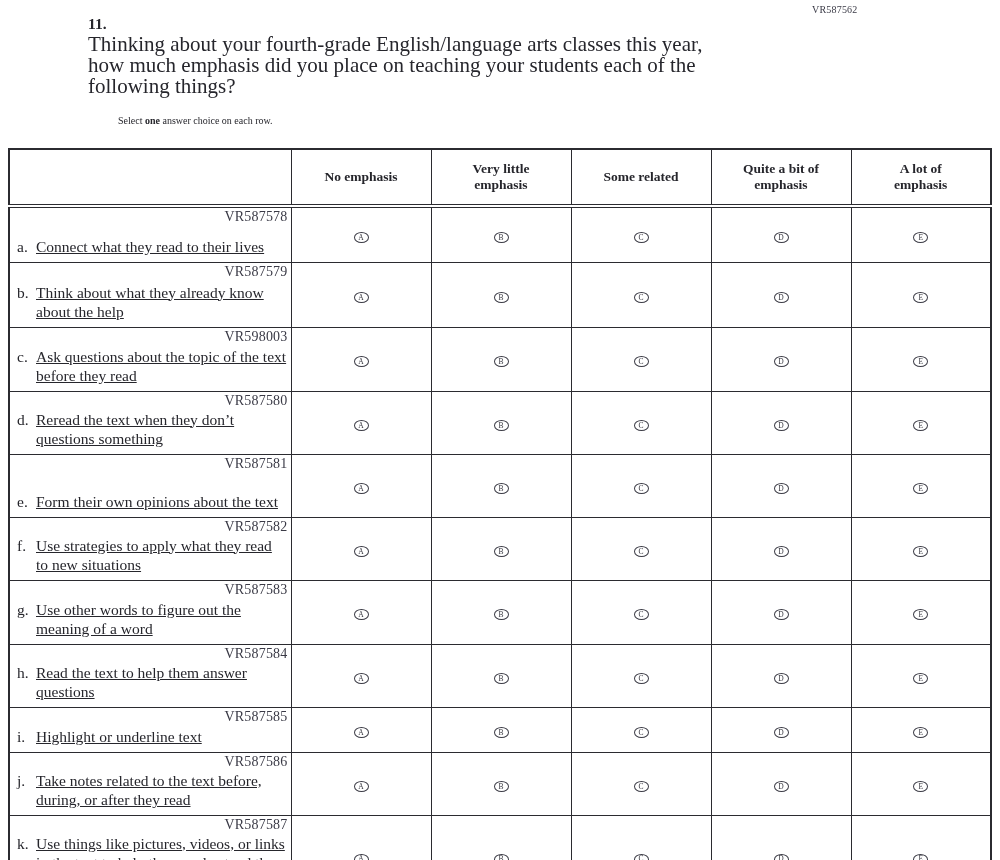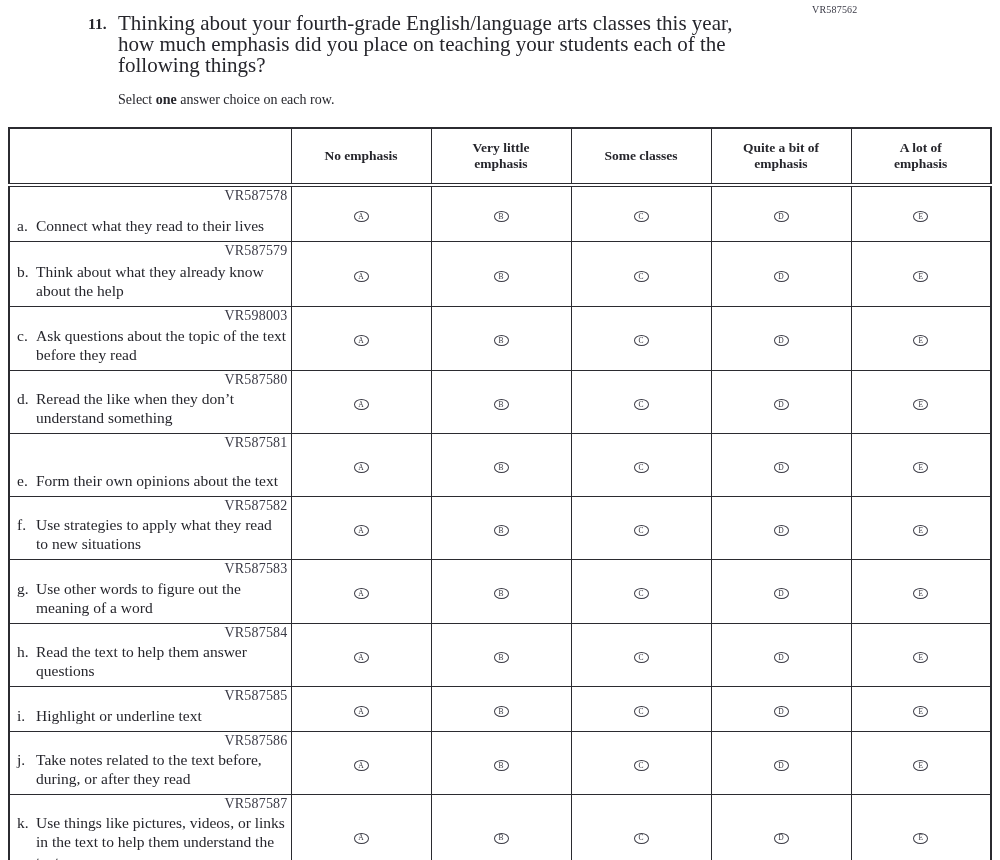--- a/index.html
+++ b/index.html
@@ -6,24 +6,24 @@
   body {
     width:1000px; height:860px; background:#ffffff; position:relative;
     font-family:"Liberation Serif","DejaVu Serif",serif; color:#26262c;
     overflow:hidden;
   }
   .form-code-top {
     position:absolute; top:4px; left:812px;
     font-size:10px; letter-spacing:.2px; color:#3a3a46;
   }
   .question { padding-top:13px; margin-left:88px; width:700px; }
-  .q-row { display:flex; }
+  .q-row { display:flex;flex-direction:column; }
   .q-num { font-weight:bold; width:30px; flex-shrink:0; font-size:15.5px; line-height:21px; }
   .q-text { font-size:21px; line-height:21px; width:645px; }
-  .q-instruction { margin:13px 0 0 30px; font-size:14px; line-height:21px; }
+  .q-instruction { margin:13px 0 0 30px; font-size:10px; line-height:21px; }
   .q-instruction b { font-weight:bold; }
 
   table.survey {
     border-collapse:collapse; table-layout:fixed;
     margin:17px 7px 0 8px; width:982px;
     border:2px solid #2b2b30;
   }
   .survey th, .survey td { border:1px solid #2b2b30; padding:0; }
   .survey thead th {
     height:50px; font-size:13.5px; font-weight:bold; line-height:16px;
@@ -35,21 +35,21 @@
   .hdr-w100 { max-width:100px; }
   .hdr-w72  { max-width:72px; }
 
   td.label-cell { position:relative; vertical-align:bottom; padding:12px 4px 5px 7px; }
   .vr-code {
     position:absolute; top:1px; right:3px;
     font-size:14px; letter-spacing:.2px; color:#3a3a46;
   }
   .item { display:flex; font-size:15.5px; line-height:19.5px; }
   .item-letter { width:19px; flex-shrink:0; }
-  .item-text { width:252px; }
+  .item-text { width:252px;text-decoration:underline; }
 
   td.opt-cell { text-align:center; vertical-align:middle; }
   .bubble {
     display:inline-flex; width:15px; height:11px; box-sizing:border-box;
     border:1.4px solid #3c3c46; border-radius:50%;
     align-items:center; justify-content:center; background:#fff;
     cursor:pointer;
   }
   .bubble span { font-size:7.5px; line-height:1; color:#33333c; transform:translateY(.2px); }
 
@@ -78,21 +78,21 @@
       <col style="width:140px">
       <col style="width:140px">
       <col style="width:140px">
       <col style="width:140px">
   </colgroup>
   <thead>
     <tr>
       <th></th>
       <th><span class="hdr-span">No emphasis</span></th>
       <th><span class="hdr-span hdr-w80">Very little emphasis</span></th>
-      <th><span class="hdr-span">Some classes</span></th>
+      <th><span class="hdr-span">Some related</span></th>
       <th><span class="hdr-span hdr-w100">Quite a bit of emphasis</span></th>
       <th><span class="hdr-span hdr-w72">A lot of emphasis</span></th>
     </tr>
   </thead>
   <tbody>
 
     <tr class="rh-a">
       <td class="label-cell">
         <span class="vr-code">VR587578</span>
         <div class="item">
@@ -165,21 +165,21 @@
       <td class="opt-cell"><span class="bubble">
             <span>E</span>
           </span></td>
     </tr>
 
     <tr class="rh-d">
       <td class="label-cell">
         <span class="vr-code">VR587580</span>
         <div class="item">
             <span class="item-letter">d.</span>
-            <span class="item-text">Reread the like when they don’t understand something</span>
+            <span class="item-text">Reread the text when they don’t questions something</span>
           </div>
       </td>
       <td class="opt-cell"><span class="bubble">
             <span>A</span>
           </span></td>
       <td class="opt-cell"><span class="bubble">
             <span>B</span>
           </span></td>
       <td class="opt-cell"><span class="bubble">
             <span>C</span>

